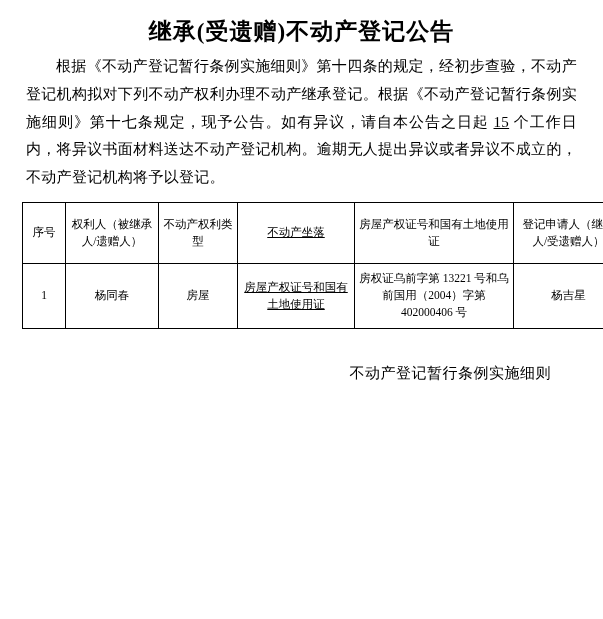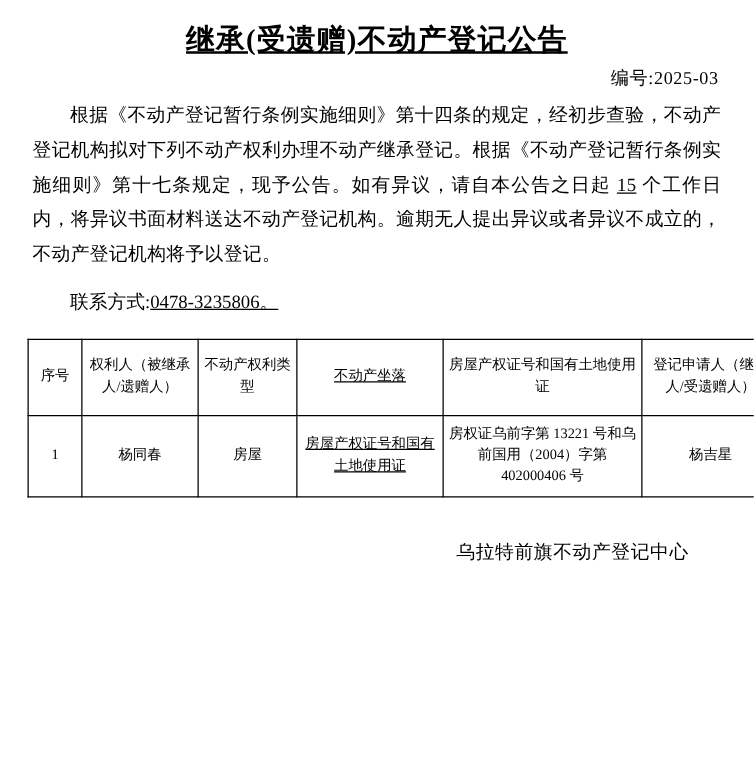--- a/index.html
+++ b/index.html
@@ -22,21 +22,20 @@
     padding: 0 22px;
   }
   .doc-title {
     text-align: center;
     font-size: 23px;
     font-weight: bold;
     letter-spacing: 1px;
     margin-top: 16px;
     margin-bottom: 6px;
     font-family: "Liberation Serif", "DejaVu Serif", serif;
-    text-decoration: underline;
   }
   .doc-number {
     text-align: right;
     font-size: 14.5px;
     margin-right: 6px;
     margin-bottom: 8px;
     letter-spacing: 0.5px;
   }
   .body-text {
     font-size: 15px;
@@ -105,26 +104,24 @@
     letter-spacing: 0.5px;
   }
 </style>
 </head>
 <body>
 
 <div class="page">
 
   <div class="doc-title">继承(受遗赠)不动产登记公告</div>
 
-  <div class="doc-number">编号:2025-03</div>
 
   <p class="body-text indent"><span>根据《不动产登记暂行条例实施细则》第十四条的规定，经初步查验，不动产登记机构拟对下列不动产权利办理不动产继承登记。根据《不动产登记暂行条例实施细则》第十七条规定，现予公告。如有异议，请自本公告之日起 </span><span class="u">15</span><span> 个工作日内，将异议书面材料送达不动产登记机构。逾期无人提出异议或者异议不成立的，不动产登记机构将予以登记。</span></p>
 
 
-  <p class="contact-para"><span>联系方式:</span><span class="u">0478-3235806。</span></p>
 
   <table class="reg-table">
     <thead>
       <tr>
         <td class="col-seq">序号</td>
         <td class="col-owner">权利人（被继承人/遗赠人）</td>
         <td class="col-type">不动产权利类型</td>
         <td class="col-loc">不动产坐落</td>
         <td class="col-cert">房屋产权证号和国有土地使用证</td>
         <td class="col-applicant">登记申请人（继承人/受遗赠人）</td>
@@ -136,16 +133,16 @@
         <td class="col-owner">杨同春</td>
         <td class="col-type">房屋</td>
         <td class="col-loc">房屋产权证号和国有土地使用证</td>
         <td class="col-cert">房权证乌前字第 13221 号和乌前国用（2004）字第 402000406 号</td>
         <td class="col-applicant">杨吉星</td>
       </tr>
     </tbody>
   </table>
 
   <div class="footer">
-    <div>乌拉特前旗不动产登记中心</div>
+    <div>不动产登记暂行条例实施细则</div>
   </div>
 
 </div>
 
 </body></html>

